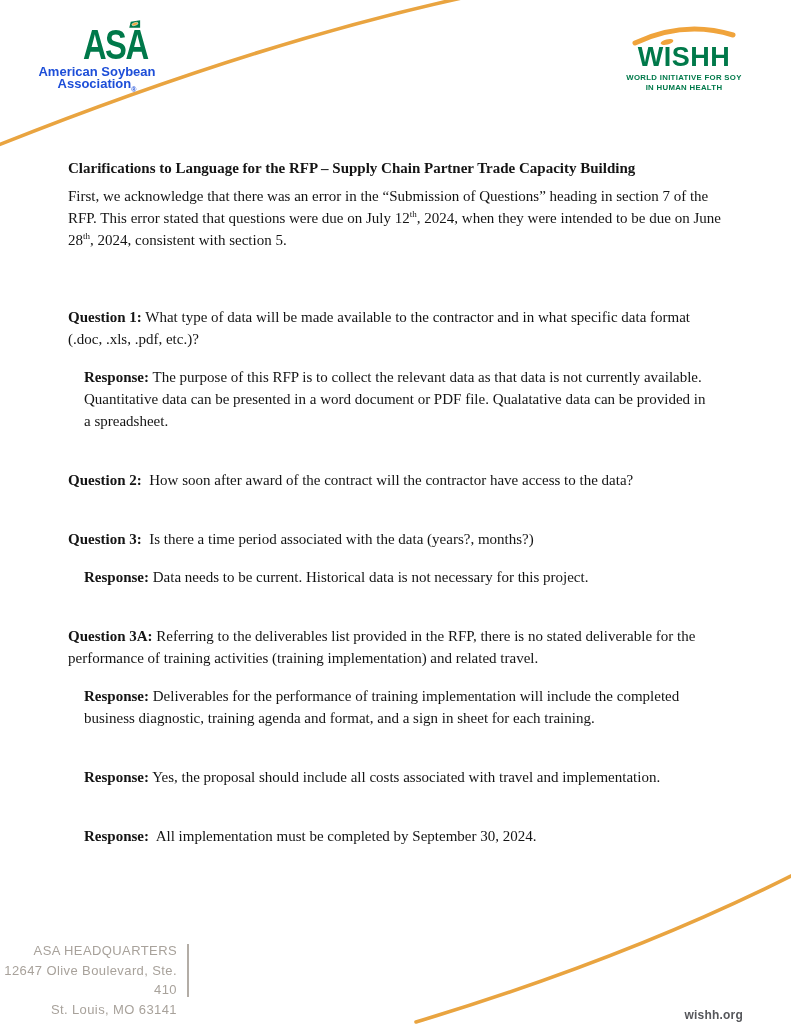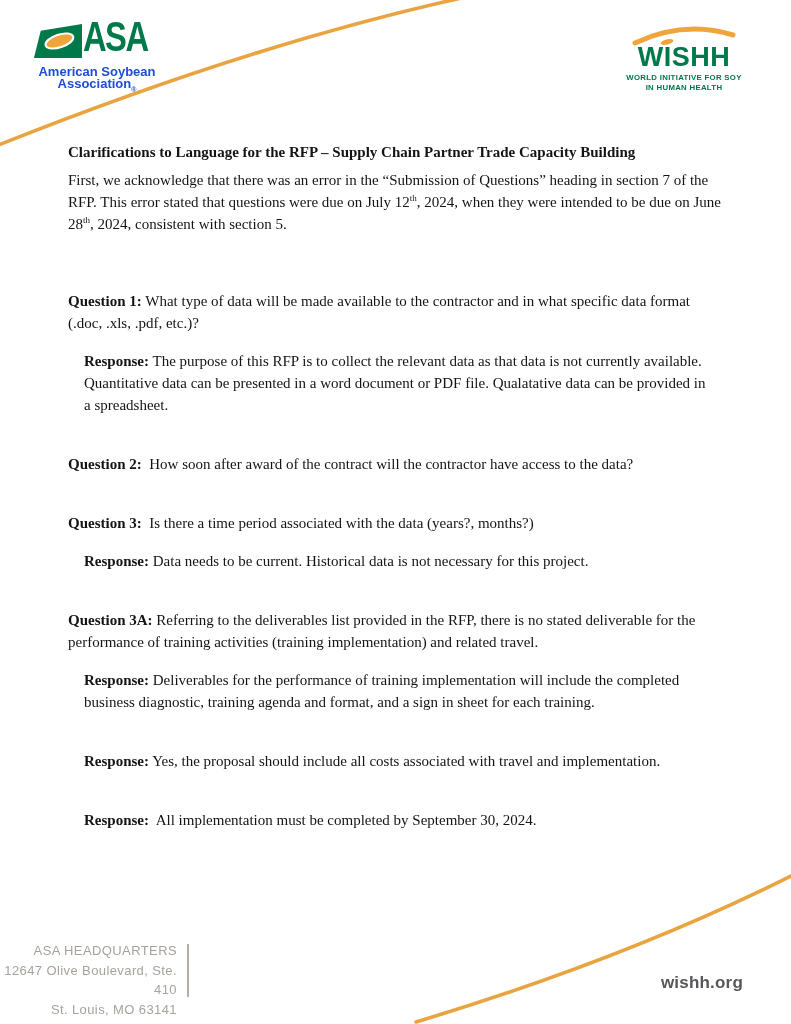--- a/index.html
+++ b/index.html
@@ -11,55 +11,55 @@
     background:#ffffff;
     overflow:hidden;
     font-family:"Liberation Serif", serif;
     color:#141414;
   }
   
   .curves { position:absolute; left:0; top:0; width:791px; height:1024px; z-index:0; }
 
   
   .asa-logo { position:absolute; left:28px; top:20px; width:138px; z-index:2; font-family:"Liberation Sans", sans-serif; }
-  .asa-top { display:flex; align-items:flex-start; height:42px; }
+  .asa-top { display:flex; align-items:flex-end; height:42px;flex-direction:column; }
   .asa-acronym {
     color:#00794A; font-weight:700; font-size:42px; line-height:34px;
     letter-spacing:-2px; transform:scaleX(0.78); transform-origin:left bottom;
     margin-left:1px;
   }
   .asa-name { text-align:center; color:#1d4ed8; font-weight:700; font-size:13px; line-height:12px; margin-top:4px; }
   .asa-reg { font-size:7px; vertical-align:sub; }
 
   
   .wishh-logo { position:absolute; left:619px; top:22px; width:130px; text-align:center; z-index:2; font-family:"Liberation Sans", sans-serif; }
   .wishh-word { color:#00794A; font-weight:700; font-size:27px; line-height:25px; letter-spacing:0.5px; margin-top:-5px; }
   .wishh-tagline { color:#00794A; font-weight:700; font-size:7.8px; line-height:9.5px; letter-spacing:0.3px; margin-top:3px; }
 
   
-  .doc { position:absolute; left:68px; top:141px; width:657px; z-index:1; font-size:15px; line-height:22px; }
+  .doc { position:absolute; left:68px; top:157px; width:657px; z-index:1; font-size:15px; line-height:22px; }
   .doc-title { font-weight:700; font-size:15px; margin:0 0 6px 0; }
   .intro { margin:0 0 55px 0; }
   .qa { margin:0 0 37px 0; }
   .qa .q { margin:0 0 11px 0; }
   .qa .r { margin:16px; }
   .lbl { font-weight:700; }
   sup { font-size:9px; line-height:0; vertical-align:super; }
 
   
   .footer-address {
     position:absolute; left:0; top:941px; width:177px; z-index:1;
     text-align:right; font-family:"Liberation Sans", sans-serif;
     font-size:13px; line-height:19.5px; color:#A8A29B; letter-spacing:0.4px;
   }
   .footer-divider { position:absolute; left:187px; top:944px; width:2px; height:53px; background:#B3ADA6; z-index:1; }
   .footer-site {
-    position:absolute; top:973px; right:48px; z-index:2;
+    position:absolute; top:1008px; right:48px; z-index:2;
     font-family:"Liberation Sans", sans-serif; font-weight:700;
-    font-size:17px; color:#56575B; letter-spacing:0.2px;
+    font-size:12px; color:#56575B; letter-spacing:0.2px;
   }
 </style>
 </head>
 <body>
 
 <div class="page">
 
   <svg class="curves" viewBox="0 0 791 1024" xmlns="http://www.w3.org/2000/svg">
     <path d="M -4 146 Q 262 40 480 -6" fill="none" stroke="#E9A440" stroke-width="3.6" stroke-linecap="round"></path>
     <path d="M 416 1022 Q 628 958 795 874" fill="none" stroke="#E9A440" stroke-width="3.6" stroke-linecap="round"></path>

